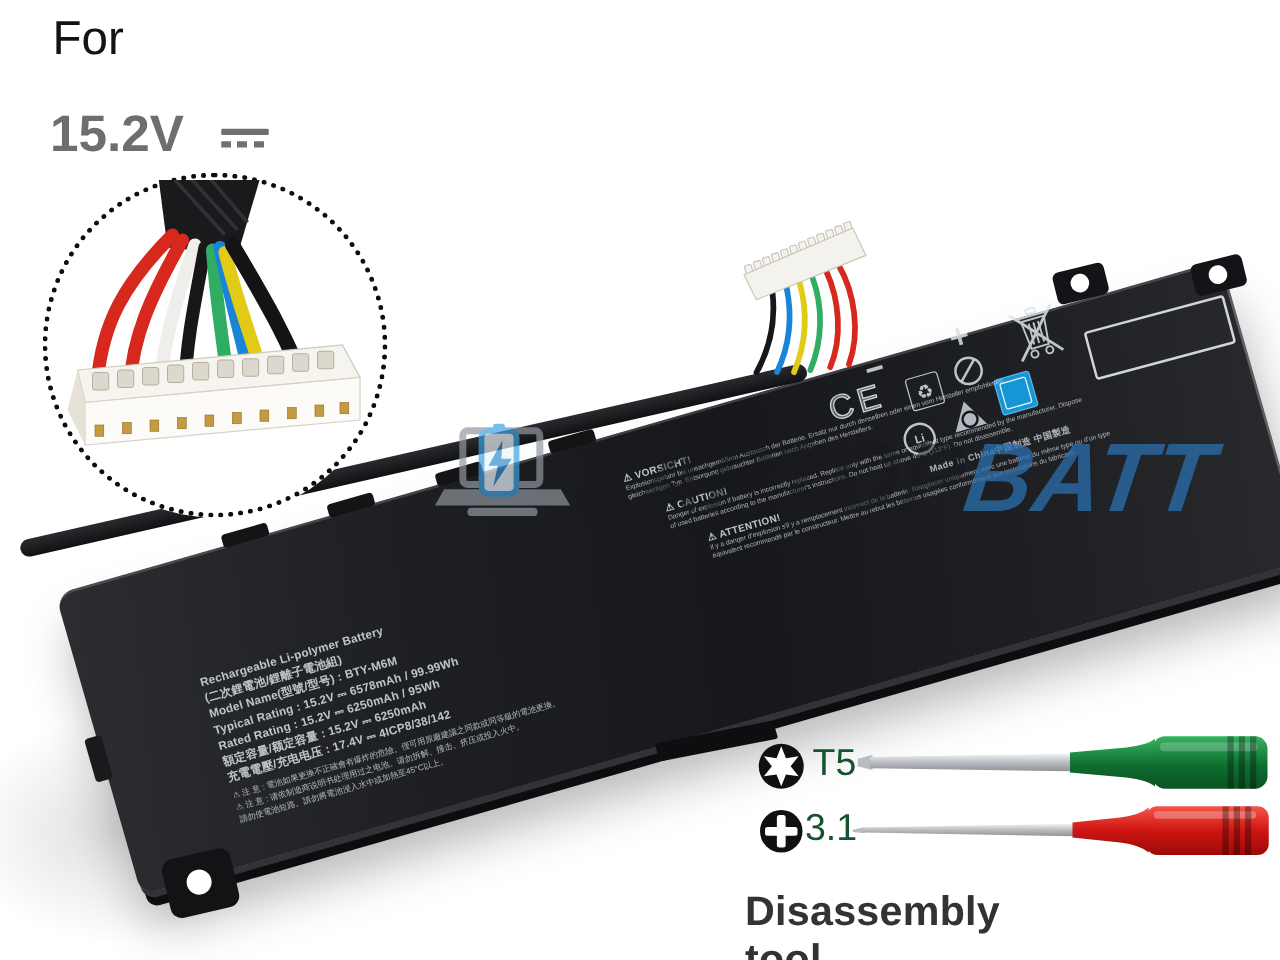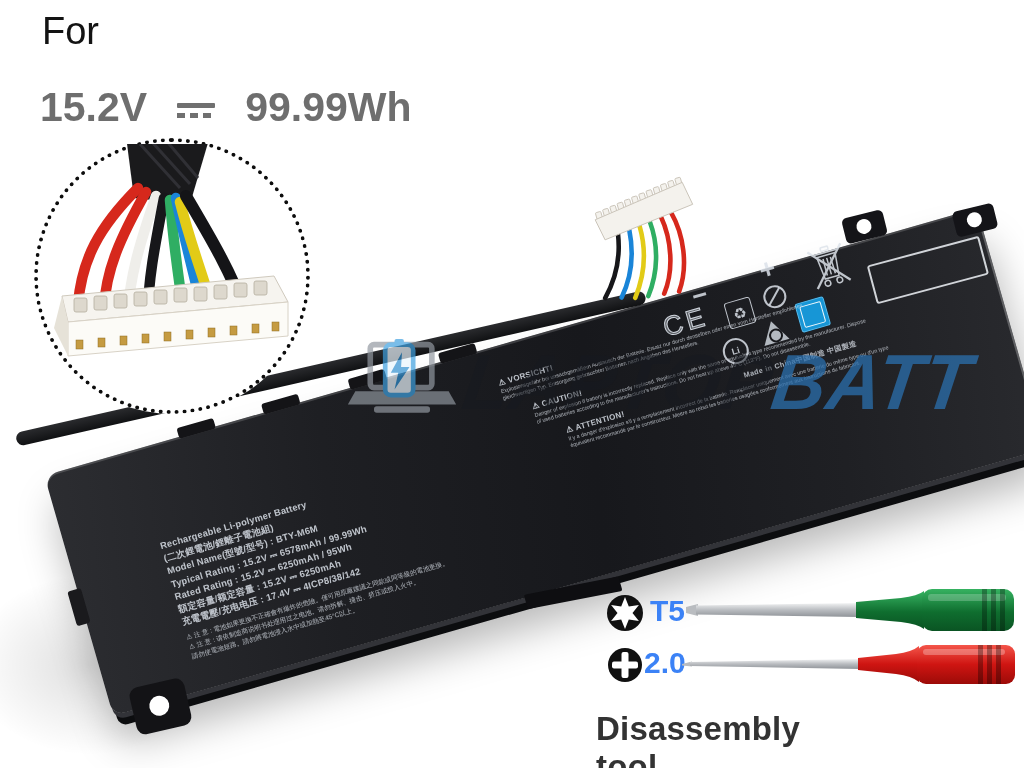--- a/index.html
+++ b/index.html
@@ -92,21 +92,21 @@
   .watermark{position:absolute;left:346px;top:336px;display:flex;align-items:center;gap:6px;
              opacity:.82;z-index:5;}
   .wm-text{font-size:75px;font-weight:700;font-style:italic;letter-spacing:1px;
            transform:skewX(-8deg) scaleY(1.04);white-space:nowrap;}
   .wm-left{color:rgba(22,26,32,.62);}
   .wm-right{color:rgba(42,111,173,.92);}
 
   
   .tools{position:absolute;left:0;top:0;z-index:6;}
   .tool-icon{position:absolute;}
-  .tool-label{position:absolute;font-size:30px;font-weight:700;color:#3b82f6;}
+  .tool-label{position:absolute;font-size:30px;font-weight:400;color:#14532d;}
   .lbl-t5{left:650px;top:594px;}
   .lbl-20{left:644px;top:646px;}
   .ti-torx{left:606px;top:594px;}
   .ti-phil{left:607px;top:647px;}
   .sd-green{position:absolute;left:686px;top:586px;}
   .sd-red{position:absolute;left:682px;top:640px;}
   .tools-caption{position:absolute;left:596px;top:710px;font-size:33px;font-weight:700;
                  color:#333333;letter-spacing:.2px;}
 </style>
 </head>
@@ -114,21 +114,20 @@
 
 <div class="title-line">
   <span class="for-label">For</span>
 </div>
 <div class="spec-line">
   <span>15.2V</span>
   <span class="dc-symbol">
       <span class="dc-solid"></span>
       <span class="dc-dash"></span>
     </span>
-  <span>99.99Wh</span>
 </div>
 
 <div class="inset-circle">
   <svg width="256" height="256" viewBox="0 0 256 256">
     <polygon points="86,-8 170,-8 150,60 94,54" fill="#1a1a1c"></polygon>
     <path d="M100,0 L140,44 M112,-2 L150,40 M124,-6 L158,34" stroke="#303035" stroke-width="3" fill="none"></path>
     <g fill="none" stroke-linecap="round" stroke-width="10.5">
       <path d="M98,44 C58,84 42,116 38,160" stroke="#d6281c"></path>
       <path d="M106,48 C80,94 66,126 64,164" stroke="#d6281c"></path>
       <path d="M116,52 C98,104 90,134 88,168" stroke="#efeeea"></path>
@@ -320,21 +319,21 @@
     <rect x="296" y="3" width="5" height="42" fill="rgba(0,0,0,0.3)"></rect>
     <rect x="305" y="3" width="5" height="42" fill="rgba(0,0,0,0.3)"></rect>
     <rect x="314" y="3" width="5" height="42" fill="rgba(0,0,0,0.3)"></rect>
   </svg>
 
   <svg class="tool-icon ti-phil" width="36" height="36" viewBox="0 0 36 36">
     <circle cx="18" cy="18" r="17" fill="#101010"></circle>
     <rect x="14.5" y="5" width="7" height="26" rx="2" fill="#ffffff"></rect>
     <rect x="5" y="14.5" width="26" height="7" rx="2" fill="#ffffff"></rect>
   </svg>
-  <span class="tool-label lbl-20">2.0</span>
+  <span class="tool-label lbl-20">3.1</span>
   <svg class="sd-red" width="336" height="48" viewBox="0 0 336 48">
     <defs>
       <linearGradient id="red1" x1="0" y1="0" x2="0" y2="1">
         <stop offset="0" stop-color="#f4554a"></stop>
           <stop offset="0.5" stop-color="#cf1512"></stop>
           <stop offset="1" stop-color="#9c0b08"></stop>
       </linearGradient>
     </defs>
     <polygon points="0,24 10,21.5 10,26.5 0,25.5" fill="#b9bcc0"></polygon>
     <polygon points="8,22 178,19 178,29 8,26" fill="url(#silver1)"></polygon>

